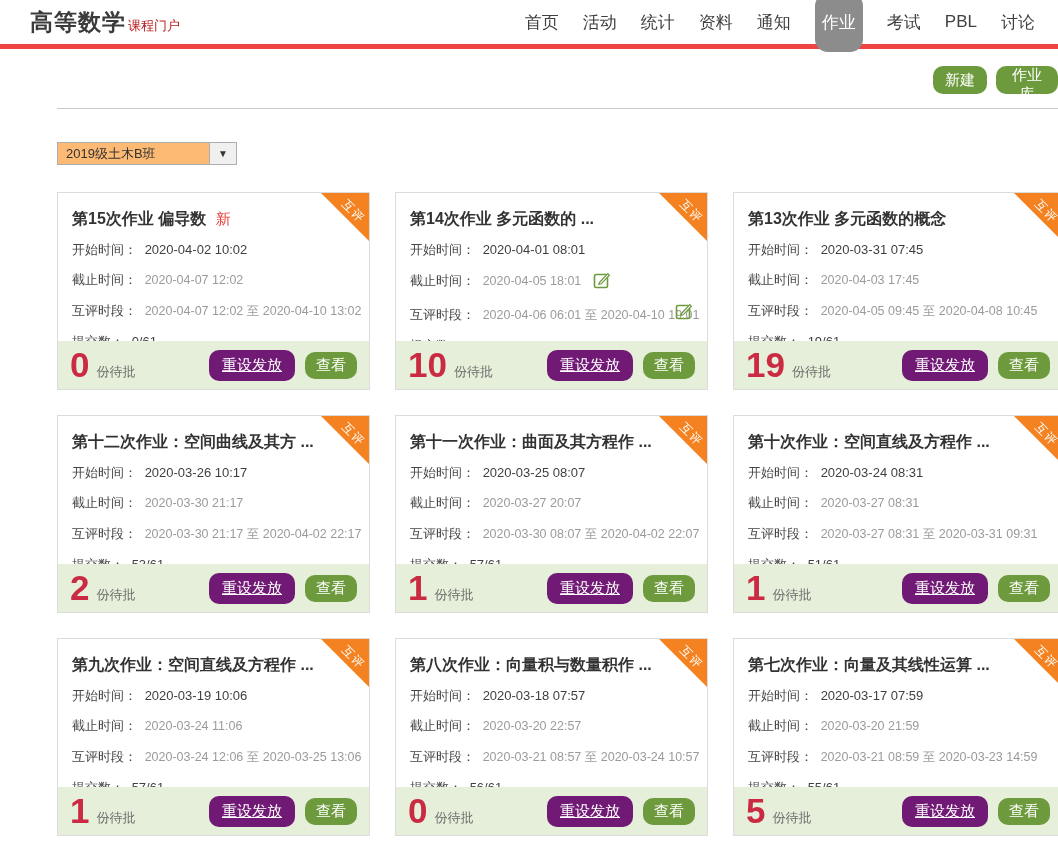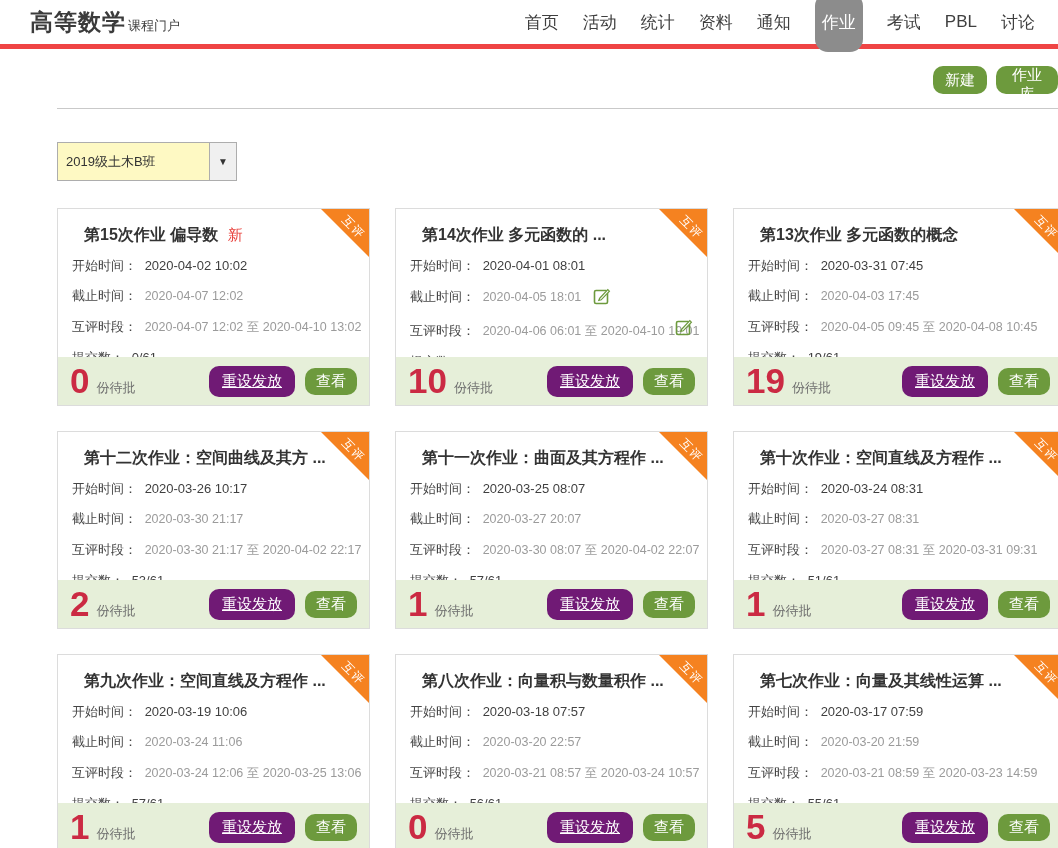--- a/index.html
+++ b/index.html
@@ -8,52 +8,52 @@
     width:1058px; height:848px; overflow:hidden; position:relative;
     font-family:"Liberation Sans","DejaVu Sans",sans-serif; color:#333;
   }
   
   .header {
     height:49px; border-bottom:5px solid #ef4444;
     display:flex; align-items:center; padding:0 23px 0 30px;
   }
   .logo { display:flex; align-items:baseline; cursor:pointer; }
   .logo-title { font-size:23px; font-weight:bold; color:#3b3b3b; letter-spacing:1px; }
-  .logo-sub   { font-size:13px; color:#404040; margin-left:2px; }
+  .logo-sub   { font-size:13px; color:#b91c1c; margin-left:2px; }
   .nav { margin-left:auto; display:flex; align-items:center; gap:24px; }
   .nav-item { font-size:17px; color:#3f3f3f; cursor:pointer; white-space:nowrap; }
   .nav-item.active { background:#8c8c8c; color:#fff; border-radius:13px; padding:18px 7px; }
   
   .toolbar { position:relative; height:59px; }
   .btn { display:inline-block; border:none; cursor:pointer; color:#fff;
          font-size:15px; border-radius:10px; font-family:inherit; }
   .btn-top { position:absolute; top:17px; height:28px; padding:0 12px; background:#6d9a3d; }
   .btn-new { left:933px; }
   .btn-lib { left:996px; }
   .rule { margin-left:57px; border-top:1px solid #c9c9c9; }
   
   .filter-row { margin:33px 0 0 57px; }
   .select {
-    width:180px; height:39px; border:1px solid #adadad; background:#fef9c3;
+    width:180px; height:23px; border:1px solid #adadad; background:#fdba74;
     display:flex; align-items:stretch; cursor:pointer;
   }
   .select-value { flex:1; font-size:13px; color:#333; display:flex; align-items:center; padding-left:8px; }
   .select-arrow { width:27px; background:#f0f0f0; border-left:1px solid #adadad;
                   display:flex; align-items:center; justify-content:center;
                   font-size:10px; color:#333; }
   
   .grid {
     margin:27px 0 0 57px;
     display:grid; grid-template-columns:313px 313px 330px;
     grid-auto-rows:198px; gap:25px;
   }
   .card { position:relative; border:1px solid #dcdcdc; background:#fff; overflow:hidden; }
   .card-body { padding:12px 14px 0; }
   .card-title { font-size:16px; font-weight:bold; color:#333; line-height:24px;
-                margin:2px 12px 10px; white-space:nowrap; overflow:hidden; cursor:pointer; }
+                margin:2px 0 10px; white-space:nowrap; overflow:hidden; cursor:pointer; }
   .new-badge { color:#e8413c; font-weight:normal; font-size:15px; margin-left:5px; }
   .info-row { font-size:13px; line-height:17px; margin-bottom:13px; white-space:nowrap; position:relative; }
   .lbl { color:#454545; }
   .val { color:#9b9b9b; margin-left:4px; font-size:12.5px; }
   .val.dark { color:#3f3f3f; font-size:13px; }
   .edit-icon { display:inline-block; vertical-align:-4px; margin-left:8px; cursor:pointer; }
   .edit-icon.edit-right { position:absolute; right:0; top:-4px; margin-left:0; }
   
   .card-footer { position:absolute; left:0; right:0; bottom:0; height:48px;
                  background:#e6efd9; display:flex; align-items:center; padding:0 12px; }

